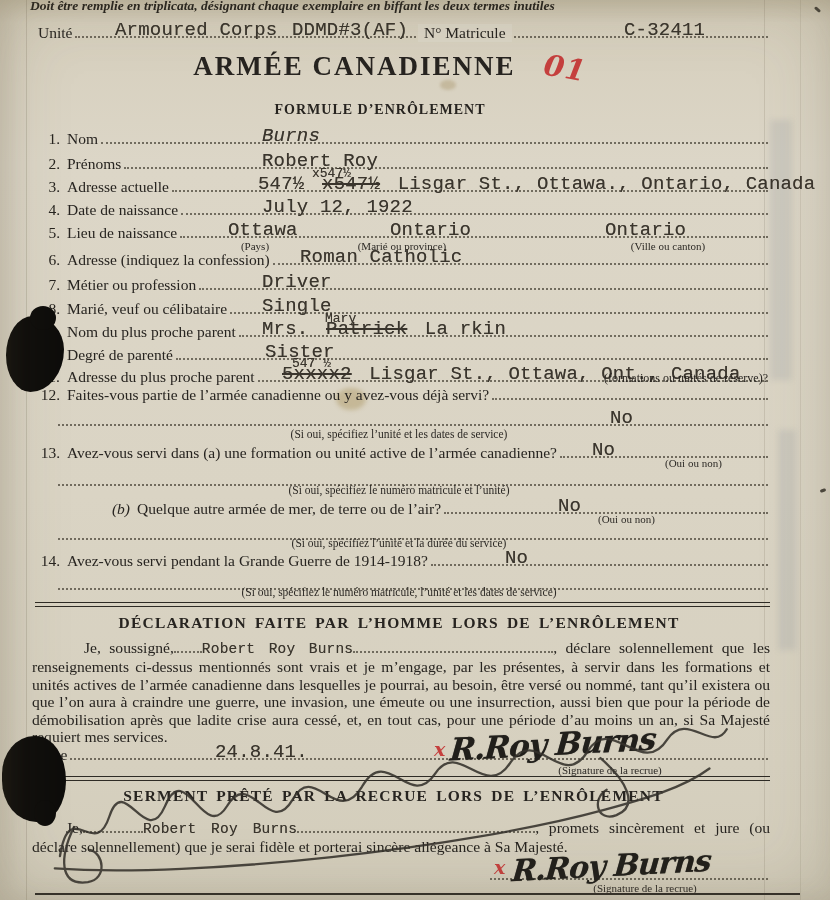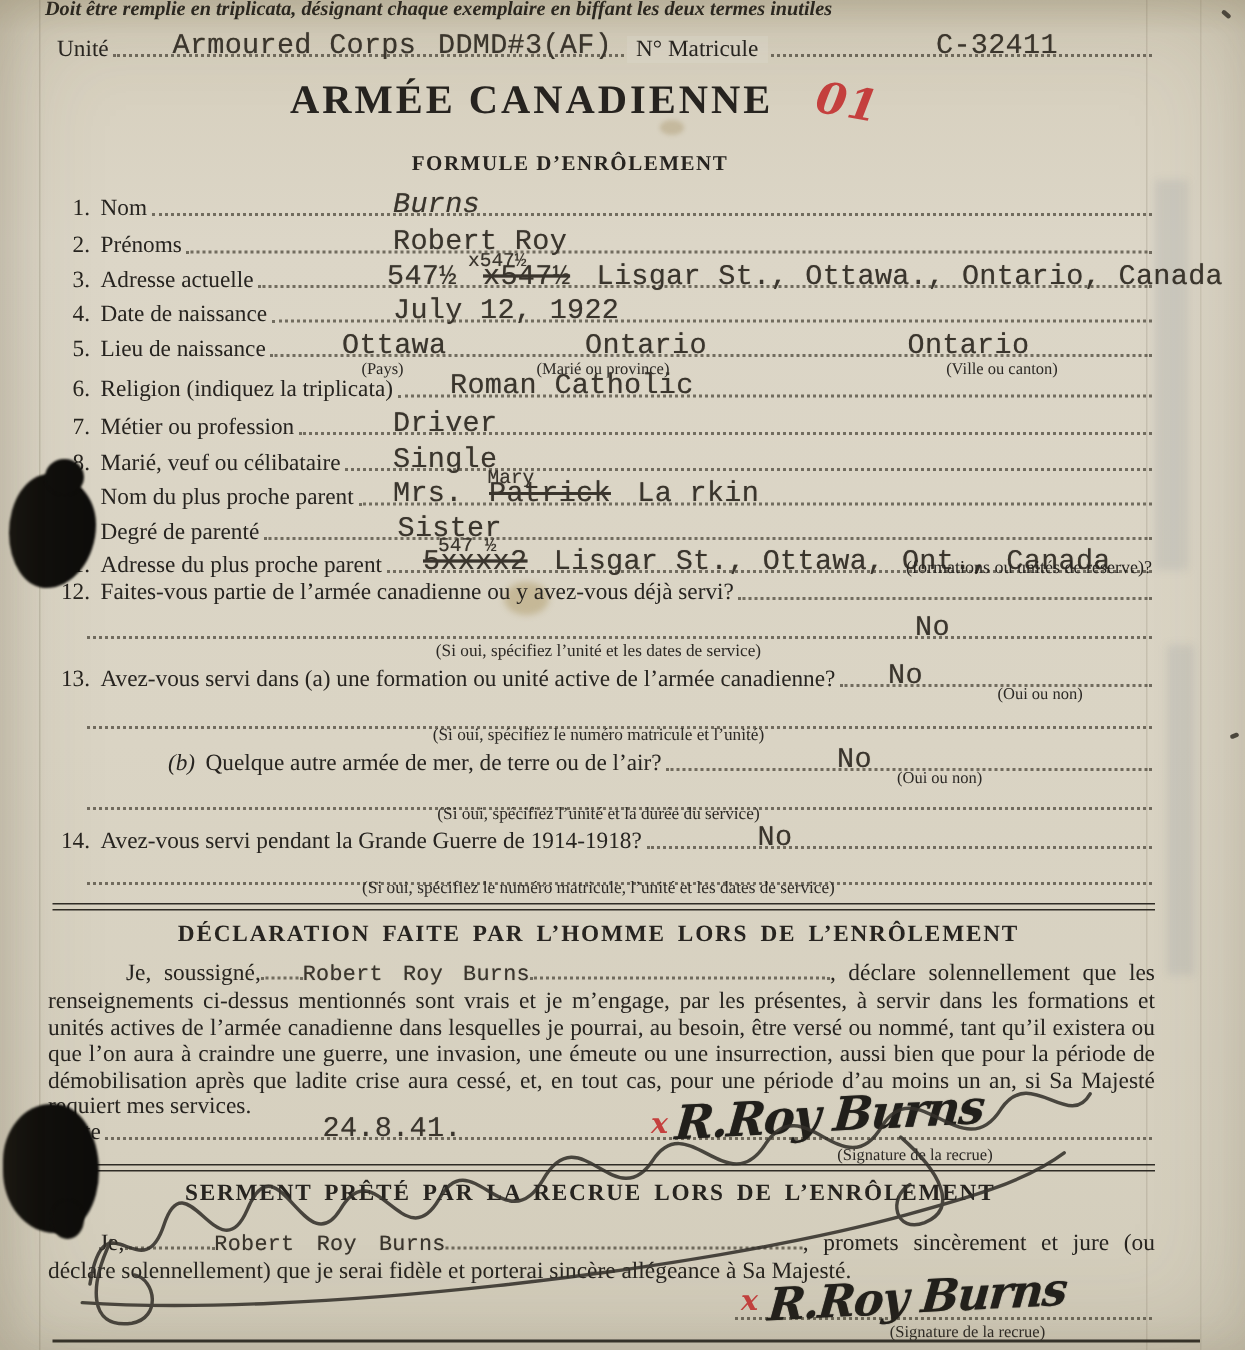--- a/index.html
+++ b/index.html
@@ -114,21 +114,21 @@
     <span class="typed" style="left:575px;">Ontario</span>
   </div>
   <div class="abs" style="top:240px;left:30px;right:62px;height:12px;">
     <span class="cap abs" style="left:165px;width:120px;text-align:center;">(Pays)</span>
     <span class="cap abs" style="left:292px;width:160px;text-align:center;">(Marié ou province)</span>
     <span class="cap abs" style="left:558px;width:160px;text-align:center;">(Ville ou canton)</span>
   </div>
 
   <div class="row" style="top:247px;">
     <span class="num">6.</span>
-    <span class="lbl">Religion (indiquez la triplicata)</span>
+    <span class="lbl">Adresse (indiquez la confession)</span>
     <span class="fill"></span>
     <span class="typed" style="left:270px;">Roman Catholic</span>
   </div>
 
   <div class="row" style="top:272px;">
     <span class="num">7.</span>
     <span class="lbl">Métier ou profession</span>
     <span class="fill"></span>
     <span class="typed" style="left:232px;">Driver</span>
   </div>

